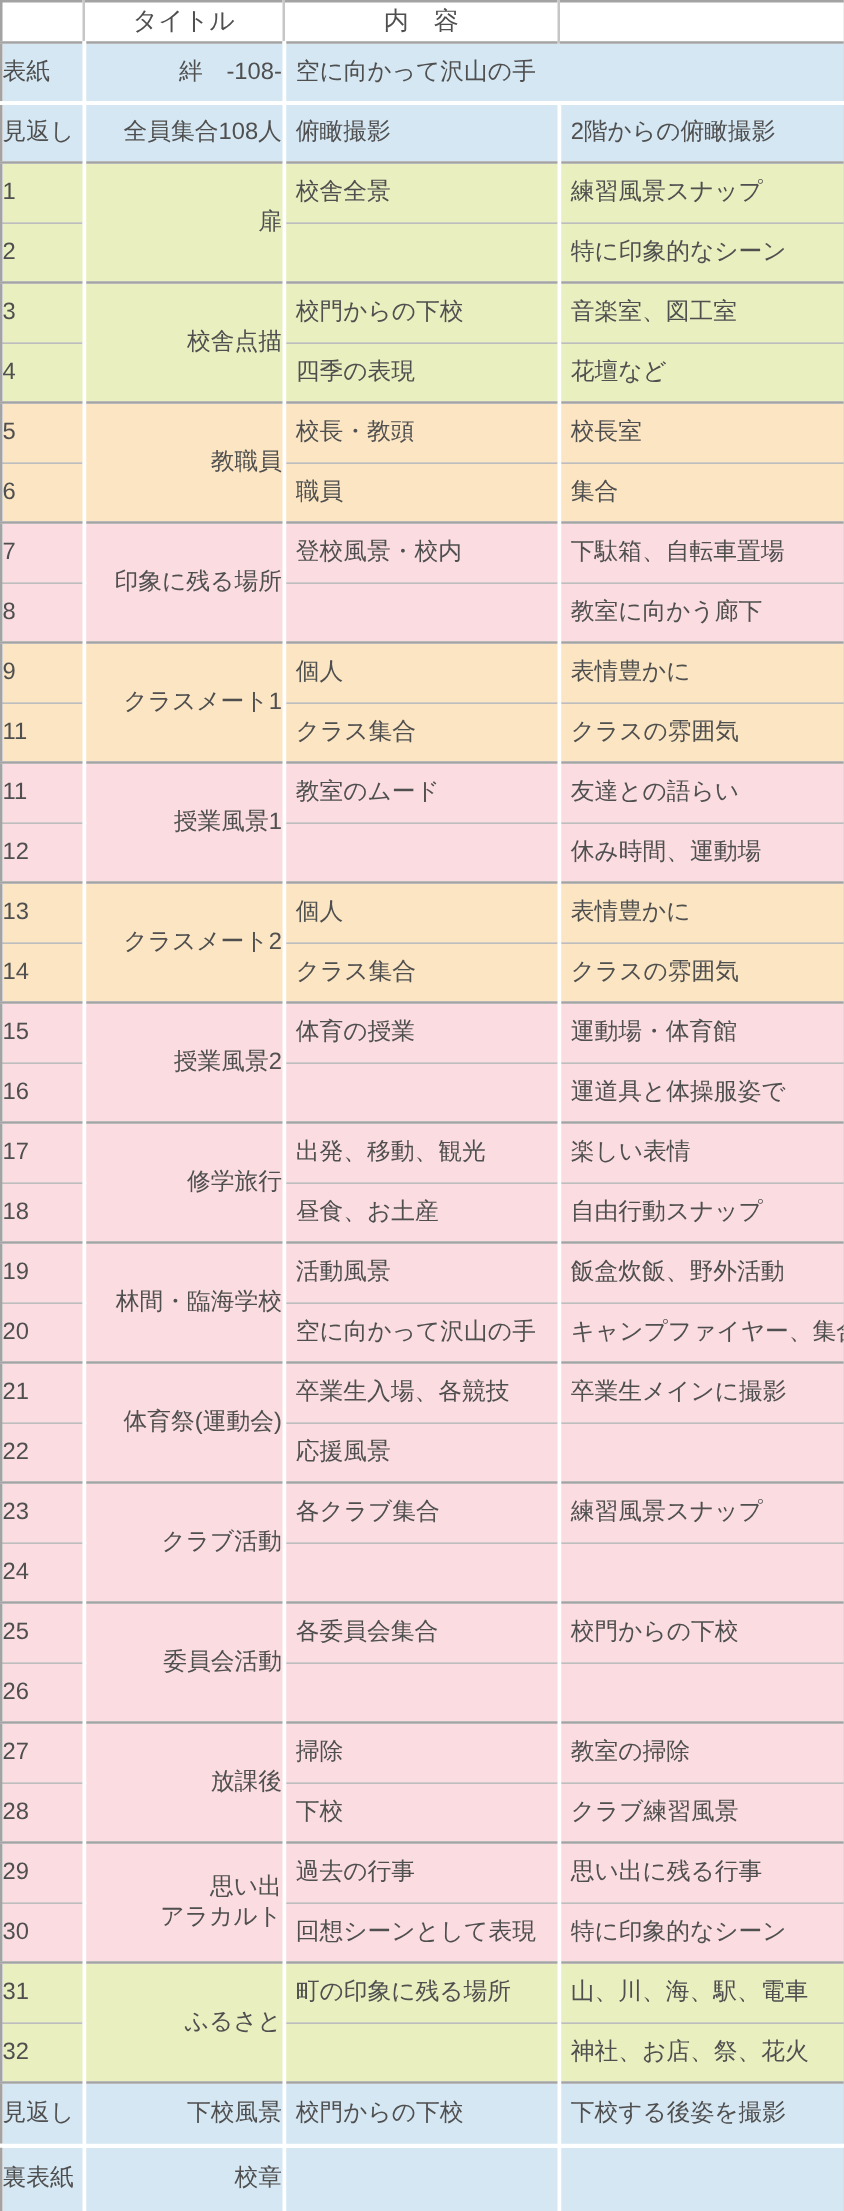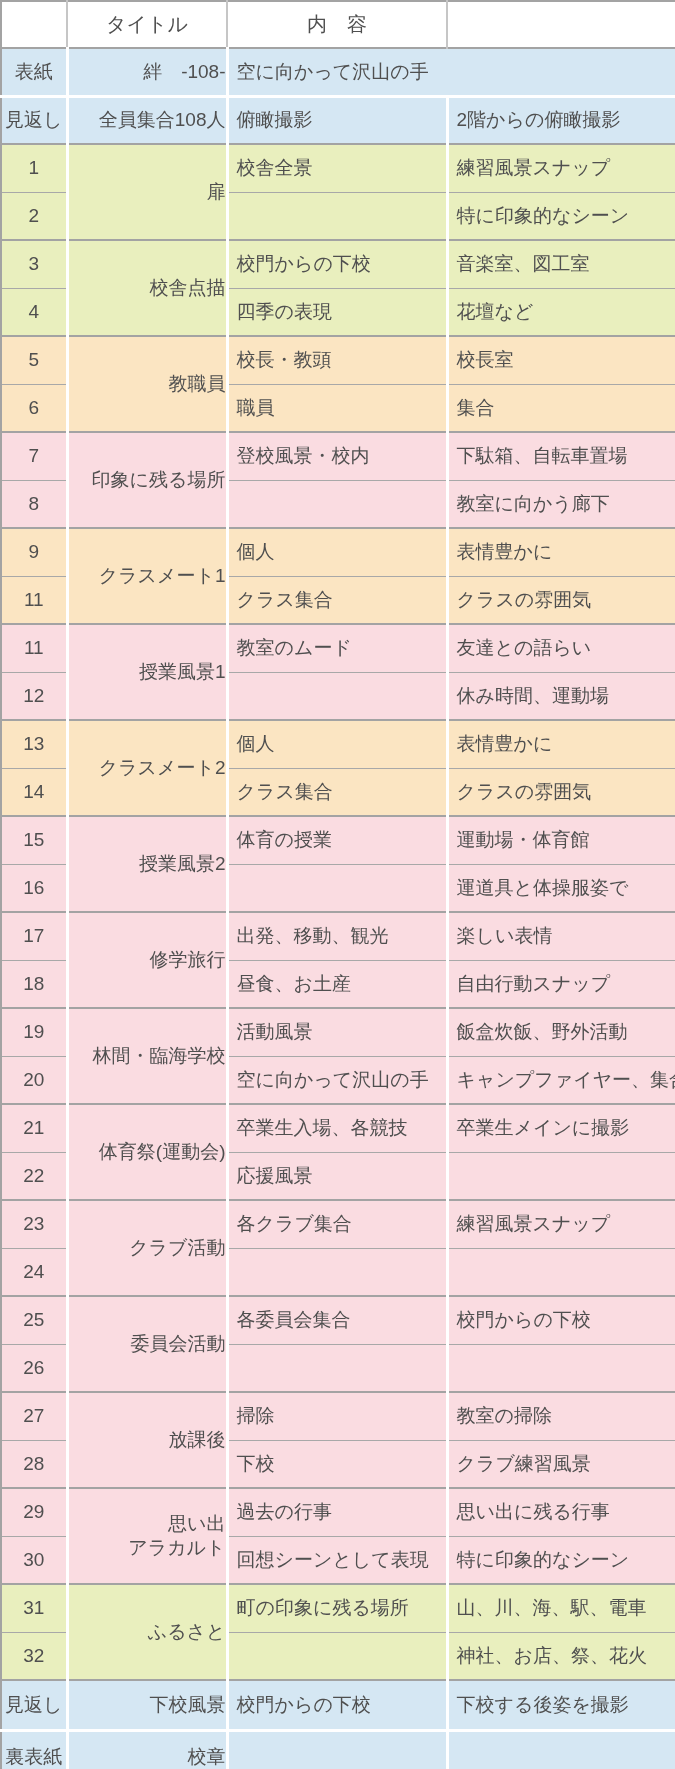--- a/index.html
+++ b/index.html
@@ -6,41 +6,41 @@
     --blue:#d5e7f3; --green:#e9efbe; --peach:#fbe5c2; --pink:#fadce1;
     --border:#a3a3a3; --border_inner:#a8a8a8; --header_line:#c6c6c6; --text:#4f4f4f;
   }
   html,body{margin:0;padding:0;background:#fff;}
   body{width:675px;font-family:"Liberation Sans","DejaVu Sans",sans-serif;}
   table{border-collapse:collapse;width:675px;table-layout:fixed;
         border:2px solid var(--border);color:var(--text);}
   td{padding:0;vertical-align:middle;font-size:19px;line-height:1.25;
      overflow:hidden;white-space:nowrap;}
   tr{height:48px;}
-  tr.hdr{height:47px;}
+  tr.hdr{height:33px;}
   tr.h-tall{height:50px;}
   tr.h-last{height:54px;}
   
   tr.hdr td{background:#fff;text-align:center;font-size:20px;
             border-left:2px solid var(--header_line);}
   tr.hdr td:first-child{border-left:none;}
   
   tr.body td{border-left:3px solid #fff;}
   tr.body td:first-child{border-left:none;}
   
   tr.gs td{border-top:2px solid var(--border);}       
   tr.in td{border-top:1px solid var(--border_inner);} 
   tr.ws td{border-top:3px solid #fff;}                
   
   tr.bg-blue td{background:var(--blue);}
   tr.bg-green td{background:var(--green);}
   tr.bg-peach td{background:var(--peach);}
   tr.bg-pink td{background:var(--pink);}
   
-  td.p{text-align:center;}
+  td.p{}
   td.t{text-align:right;white-space:pre-line;}
   td.c{text-align:left;padding-left:8px;padding-right:2px;}
 </style>
 </head>
 <body>
 
 <table>
   <colgroup>
     <col style="width:66px">
       <col style="width:160px">

